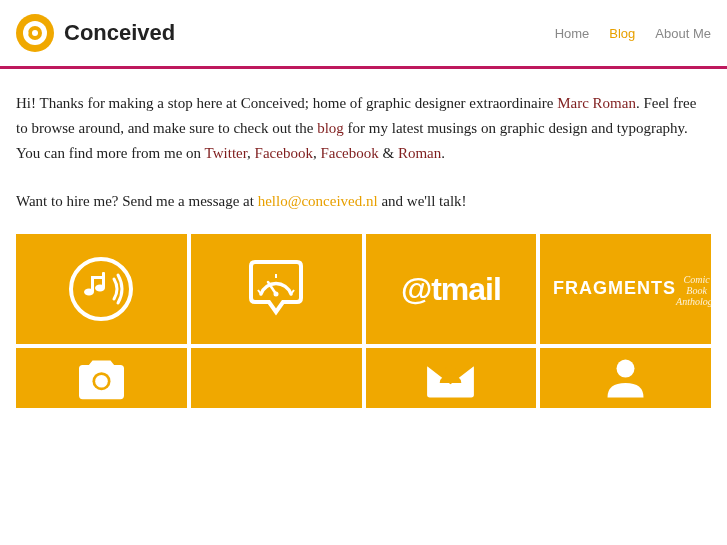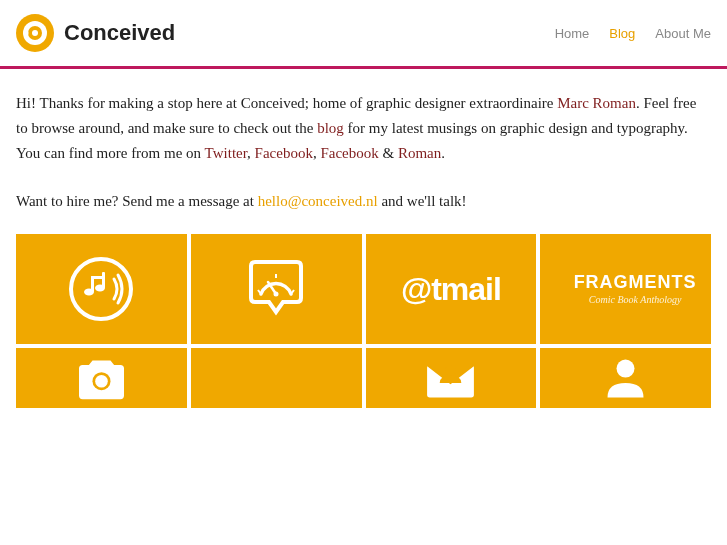--- a/index.html
+++ b/index.html
@@ -114,21 +114,21 @@
 
     .atmail-tile {
       font-size: 28px;
       font-weight: bold;
       font-family: Arial, sans-serif;
       color: white;
       letter-spacing: -1px;
     }
 
     .fragments-tile {
-      flex-direction: column;
+      flex-direction: row;
       text-align: center;
       color: white;
       font-family: Arial Black, sans-serif;
       padding-left: 19px;
     }
 
     .fragments-title {
       font-size: 18px;
       font-weight: 900;
       letter-spacing: 1px;

